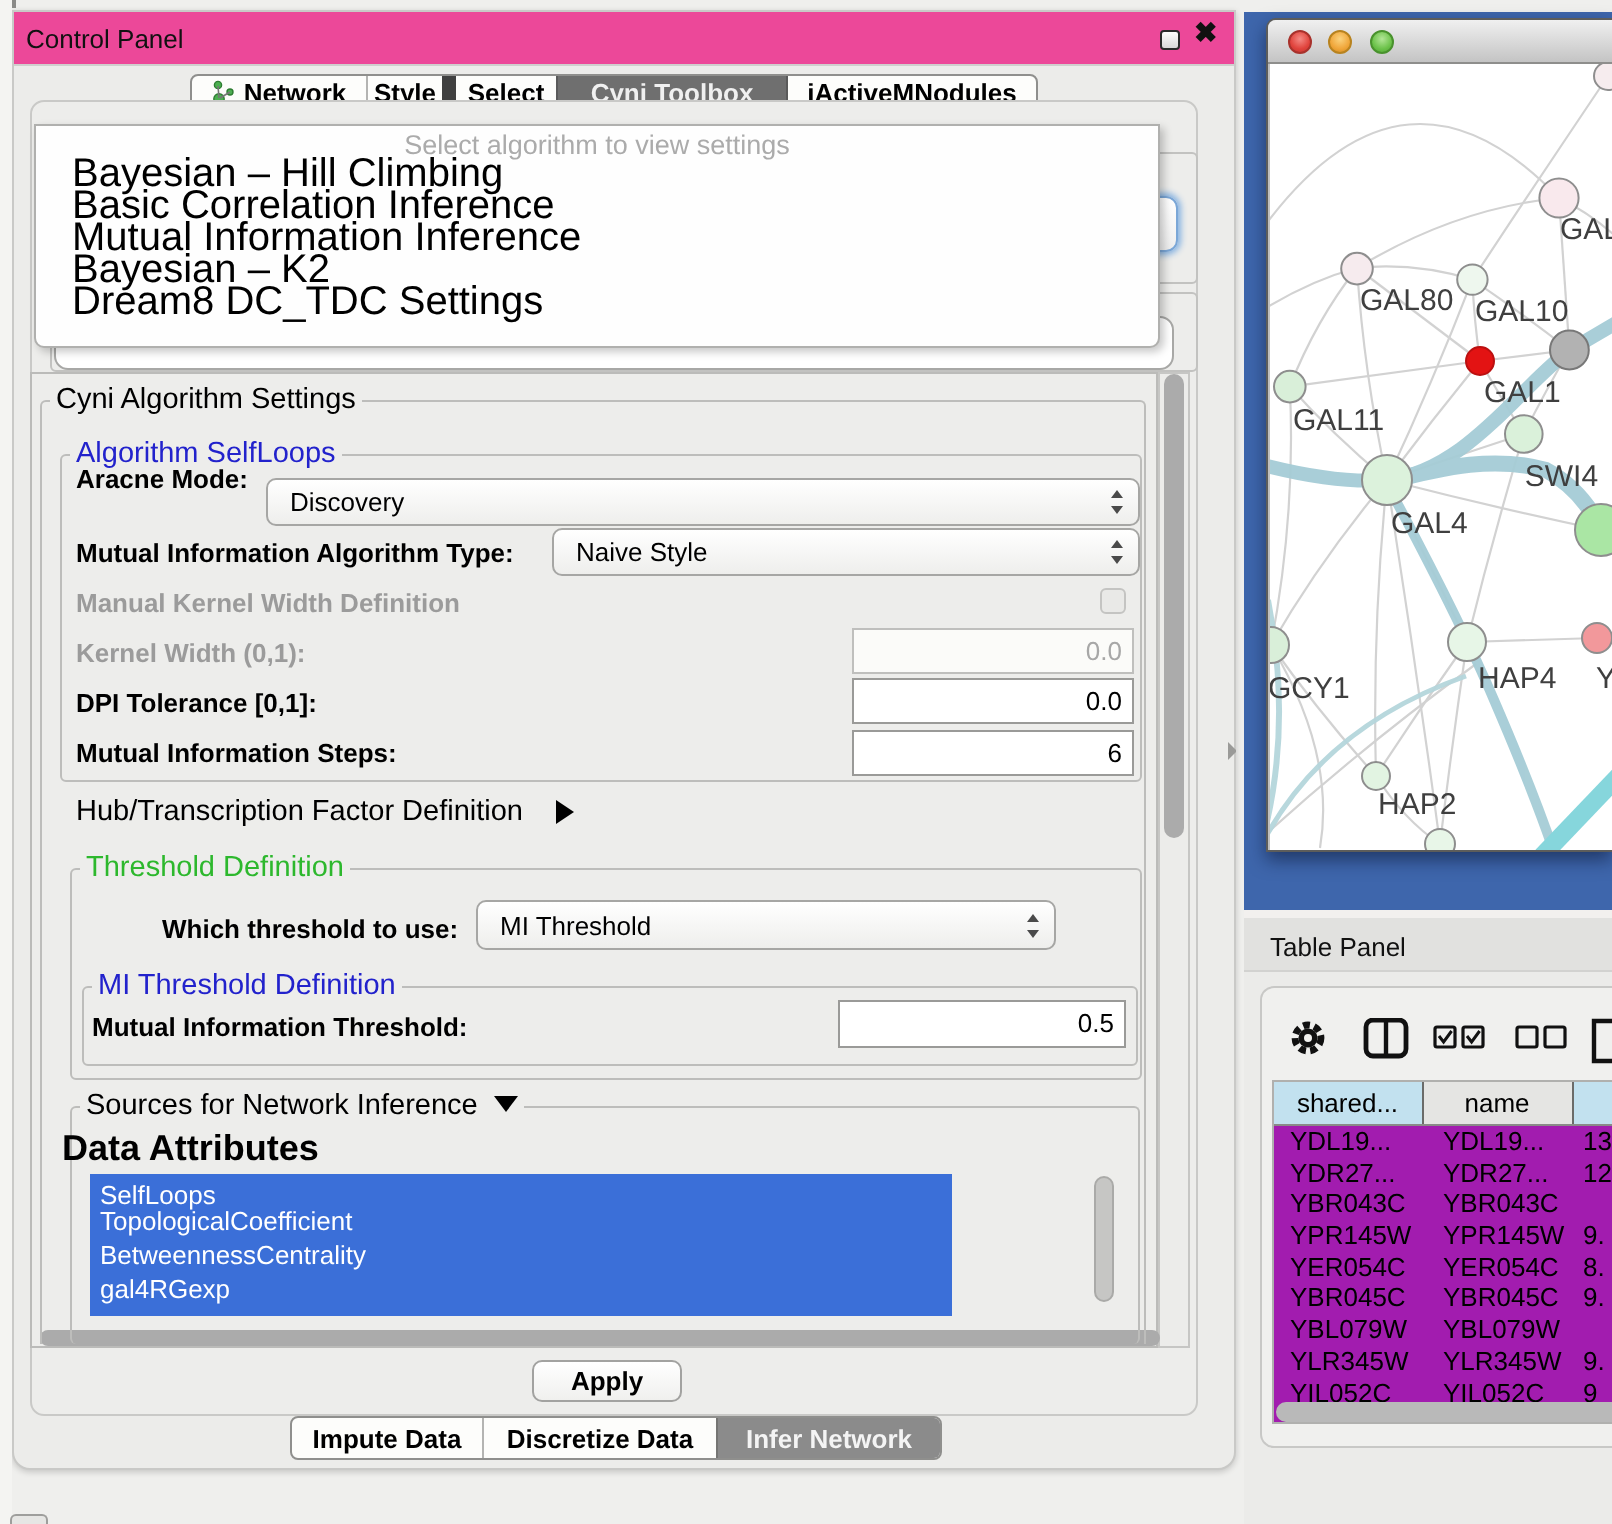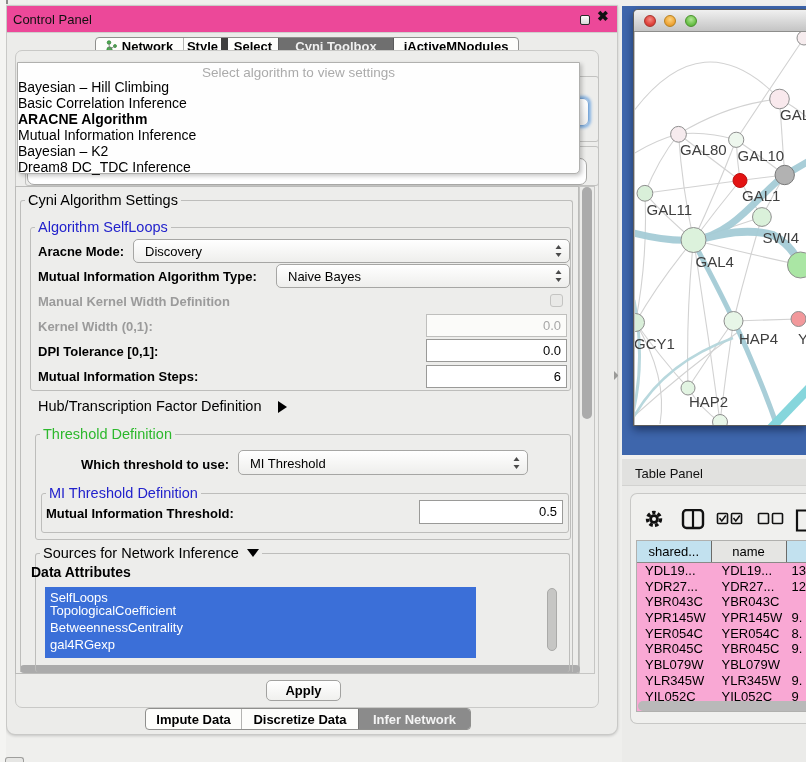--- a/index.html
+++ b/index.html
@@ -70,32 +70,32 @@
 <div id="settings">
 
   <div class="grp" style="left:20px; top:200px; width:553px; height:472px; border-bottom:none; border-radius:3px 3px 0 0;">
       <span>Cyni Algorithm Settings</span>
     </div>
 
   <div class="grp" style="left:30px; top:227px; width:541px; height:164px;">
       <span style="color:#2222cc;">Algorithm SelfLoops</span>
     </div>
 
-  <div class="lbl abs" style="left:38px; top:244px;text-align:right;">Aracne Mode:</div>
+  <div class="lbl abs" style="left:38px; top:232px;text-align:right;">Aracne Mode:</div>
   <div class="combo" style="left:133px; top:239px; width:437px; height:24px;">
       <span class="tx">Discovery</span>
       <svg class="ar" viewBox="0 0 9 14">
         <path d="M4.5 1 L7.5 5 L1.5 5 Z" fill="#4a4a4a"></path>
         <path d="M4.5 13 L7.5 9 L1.5 9 Z" fill="#4a4a4a"></path>
       </svg>
     </div>
 
   <div class="lbl abs" style="left:38px; top:269px;">Mutual Information Algorithm Type:</div>
   <div class="combo" style="left:276px; top:264px; width:294px; height:24px;">
-      <span class="tx">Naive Bayes</span>
+      <span class="tx">Naive Style</span>
       <svg class="ar" viewBox="0 0 9 14">
         <path d="M4.5 1 L7.5 5 L1.5 5 Z" fill="#4a4a4a"></path>
         <path d="M4.5 13 L7.5 9 L1.5 9 Z" fill="#4a4a4a"></path>
       </svg>
     </div>
 
   <div class="lbl dis abs" style="left:38px; top:294px;">Manual Kernel Width Definition</div>
   <div class="abs" style="left:550px; top:294px; width:13px; height:13px; background:#e9e9e7; border:1px solid #c4c4c2; border-radius:3px;"></div>
 
   <div class="lbl dis abs" style="left:38px; top:319px;">Kernel Width (0,1):</div>
@@ -124,40 +124,39 @@
 
   <div class="grp" style="left:41px; top:493px; width:528px; height:40px;">
       <span style="color:#2222cc;">MI Threshold Definition</span>
     </div>
   <div class="lbl abs" style="left:46px; top:506px;">Mutual Information Threshold:</div>
   <div class="field" style="left:419px; top:500px; width:144px; height:24px;">0.5</div>
 
   <div class="grp" style="left:35px; top:553px; width:535px; height:119px; border-bottom:none;">
       <span>Sources for Network Inference <span style="display:inline-block; margin-left:4px; width:0; height:0; border-top:8px solid #000; border-left:6px solid transparent; border-right:6px solid transparent; vertical-align:1px;"></span></span>
     </div>
-  <div class="lbl abs" style="left:31px; top:564px; font-size:14px;">Data Attributes</div>
+  <div class="lbl abs" style="left:31px; top:564px; font-size:18px;">Data Attributes</div>
 
   <div class="abs" style="left:45px; top:587px; width:431px; height:71px; background:#3b6fd8; color:#fff; font-size:13px; overflow:hidden;">
     <div style="padding:3px 0 0 5px; height:15px;">SelfLoops</div>
     <div style="padding:1px 0 0 5px; height:17px;">TopologicalCoefficient</div>
     <div style="padding:1px 0 0 5px; height:17px;">BetweennessCentrality</div>
     <div style="padding:1px 0 0 5px; height:17px;">gal4RGexp</div>
   </div>
   <div class="abs" style="left:547px; top:588px; width:10px; height:63px; background:#c6c6c4; border:1px solid #aaaaa8; border-radius:5px;"></div>
 </div>
 
 <div class="abs" style="left:17px; top:62px; width:563px; height:112px; background:#fefefe; border:1px solid #b0b0ae; border-radius:0 0 5px 5px; box-shadow:2px 2px 4px rgba(0,0,0,0.22); z-index:30;">
   <div style="text-align:center; font-size:13.5px; color:#ababab; padding-top:2px; height:16px;">Select algorithm to view settings</div>
-  <div style="font-size:14px; color:#000; padding-left:0; line-height:16px;">
+  <div style="font-size:20px; color:#000; padding-left:18px; line-height:16px;">
     <div>Bayesian – Hill Climbing</div>
     <div>Basic Correlation Inference</div>
-    <div style="font-weight:bold;">ARACNE Algorithm</div>
     <div>Mutual Information Inference</div>
     <div>Bayesian – K2</div>
-    <div>Dream8 DC_TDC Inference</div>
+    <div>Dream8 DC_TDC Settings</div>
   </div>
 </div>
 
 <div class="abs" style="left:622px; top:6px; width:184px; height:449px; background:#3e66ac;"></div>
 
 <div class="abs" style="left:633px; top:9px; width:173px; height:417px; background:#bfbfbf; border:1px solid #5d5d5b; border-right:none; border-radius:5px 0 0 0; box-shadow:0 4px 9px rgba(10,20,50,0.55);">
   <div class="abs" style="left:0; top:0; width:172px; height:22px; background:linear-gradient(#f0f0f0,#c4c4c4); border-bottom:1px solid #8e8e8c; border-radius:4px 0 0 0;">
     <div class="abs" style="left:10px; top:5px; width:12px; height:12px; border-radius:50%; background:radial-gradient(circle at 50% 35%, #f48a84, #e0433c 60%, #c03530); border:0.5px solid #a8322c;"></div>
     <div class="abs" style="left:30px; top:5px; width:12px; height:12px; border-radius:50%; background:radial-gradient(circle at 50% 35%, #fbd37e, #f0a63a 60%, #d08a20); border:0.5px solid #b8831f;"></div>
     <div class="abs" style="left:51px; top:5px; width:12px; height:12px; border-radius:50%; background:radial-gradient(circle at 50% 35%, #b3e697, #6cc24a 60%, #4fa433); border:0.5px solid #49922d;"></div>
@@ -260,21 +259,21 @@
     <line x1="49" y1="1" x2="49" y2="19" stroke="#111" stroke-width="2.2"></line>
     <rect x="73.5" y="4.5" width="10" height="10" rx="1" stroke="#111" stroke-width="1.6" fill="none"></rect>
     <path d="M 75.5 9 l 2.3 3 l 4 -5.5" stroke="#111" stroke-width="1.5" fill="none"></path>
     <rect x="87.5" y="4.5" width="10" height="10" rx="1" stroke="#111" stroke-width="1.6" fill="none"></rect>
     <path d="M 89.5 9 l 2.3 3 l 4 -5.5" stroke="#111" stroke-width="1.5" fill="none"></path>
     <rect x="114.5" y="4.5" width="10" height="10" rx="1" stroke="#111" stroke-width="1.6" fill="none"></rect>
     <rect x="128.5" y="4.5" width="10" height="10" rx="1" stroke="#111" stroke-width="1.6" fill="none"></rect>
     <path d="M 153 1.5 h 10 l 6 6 v 14 h -16 z" stroke="#111" stroke-width="2.2" fill="none"></path>
   </svg>
 
-  <div class="abs" style="left:5px; top:46px; width:171px; height:172px; background:#f9a8d4; border:1px solid #b0b0ae; border-right:none; overflow:hidden; font-size:13px;">
+  <div class="abs" style="left:5px; top:46px; width:171px; height:172px; background:#a21caf; border:1px solid #b0b0ae; border-right:none; overflow:hidden; font-size:13px;">
     <div style="display:flex; height:22px; background:#c2e1ef; border-bottom:1px solid #8a8a88; font-size:13px;">
       <div style="width:74.5px; border-right:1px solid #6b6b69; text-align:center; line-height:21px;">shared...</div>
       <div style="width:75px; border-right:1px solid #6b6b69; text-align:center; line-height:21px; background:#e5e5e3;">name</div>
       <div style="flex:1; text-align:center; line-height:21px;"></div>
     </div>
     <div class="trow">
         <span>YDL19...</span>
         <span>YDL19...</span>
         <span>13</span>
       </div>

